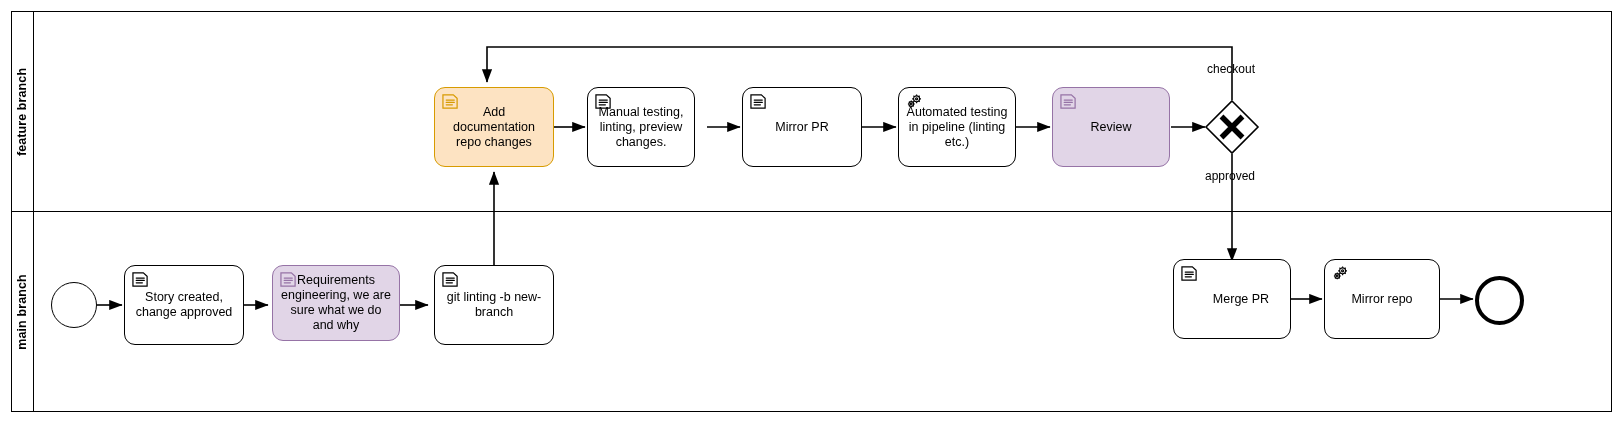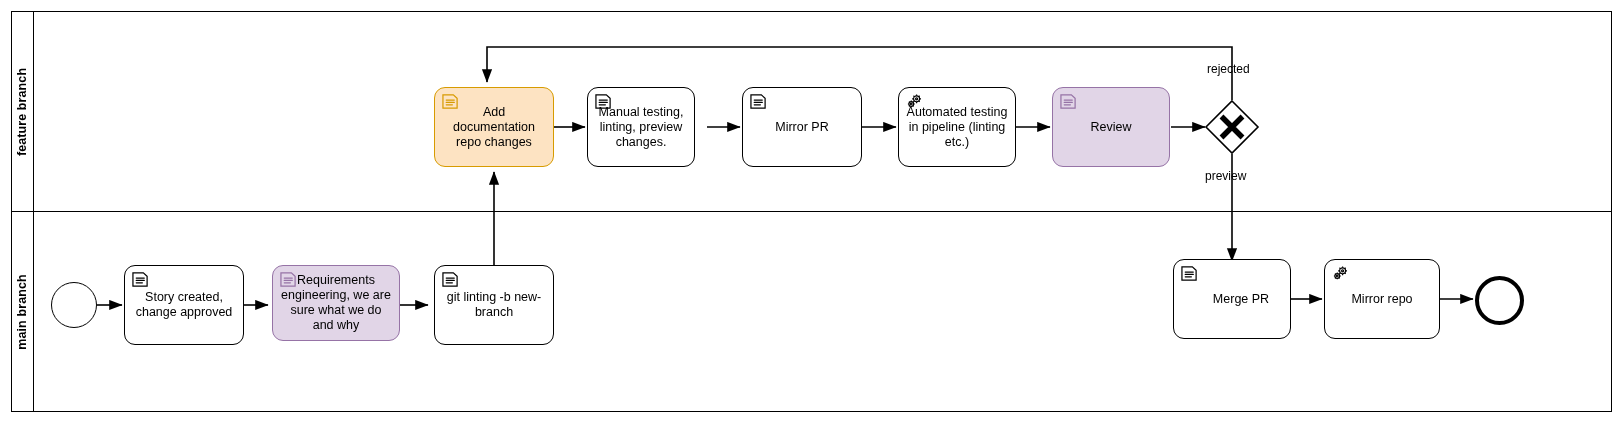--- a/index.html
+++ b/index.html
@@ -169,22 +169,22 @@
       <path d="M1232,100 L1232,47 L487,47 L487,82"></path>
 
       <path d="M1232,154 L1232,261"></path>
 
       <path d="M1290,299 L1322,299"></path>
 
       <path d="M1440,299 L1473,299"></path>
     </g>
   </svg>
 
-  <div class="edge-label" style="left:1207px; top:62px;">rejected</div>
-  <div class="edge-label" style="left:1205px; top:169px;">preview</div>
+  <div class="edge-label" style="left:1207px; top:62px;">checkout</div>
+  <div class="edge-label" style="left:1205px; top:169px;">approved</div>
 
   <div class="task orange" style="left:434px; top:87px; width:120px; height:80px;">
     <svg class="task-icon" viewBox="0 0 20 18">
       <path d="M2,2 L13,2 L17,5.5 L17,16 L2,16 Z" fill="none" stroke="#d79b00" stroke-width="1.3"></path>
       <path d="M5.5,7.5 L14,7.5 M5.5,10 L14,10 M5.5,12.5 L12,12.5" stroke="#d79b00" stroke-width="1.3" stroke-linecap="round"></path>
     </svg>
     <span class="label">Add documentation repo changes</span>
   </div>
 
   <div class="task" style="left:587px; top:87px; width:108px; height:80px;">

